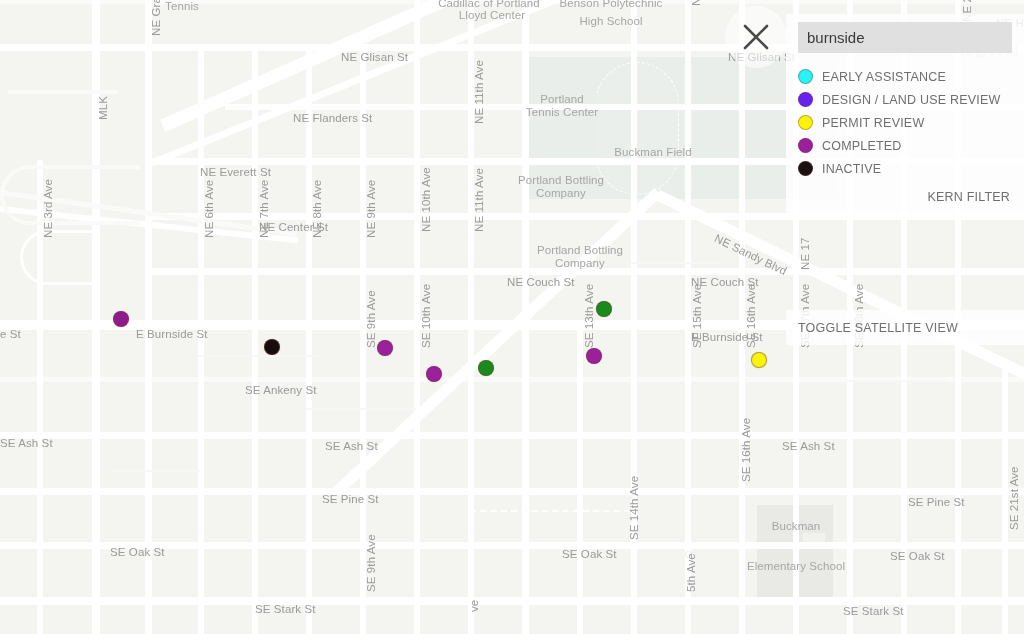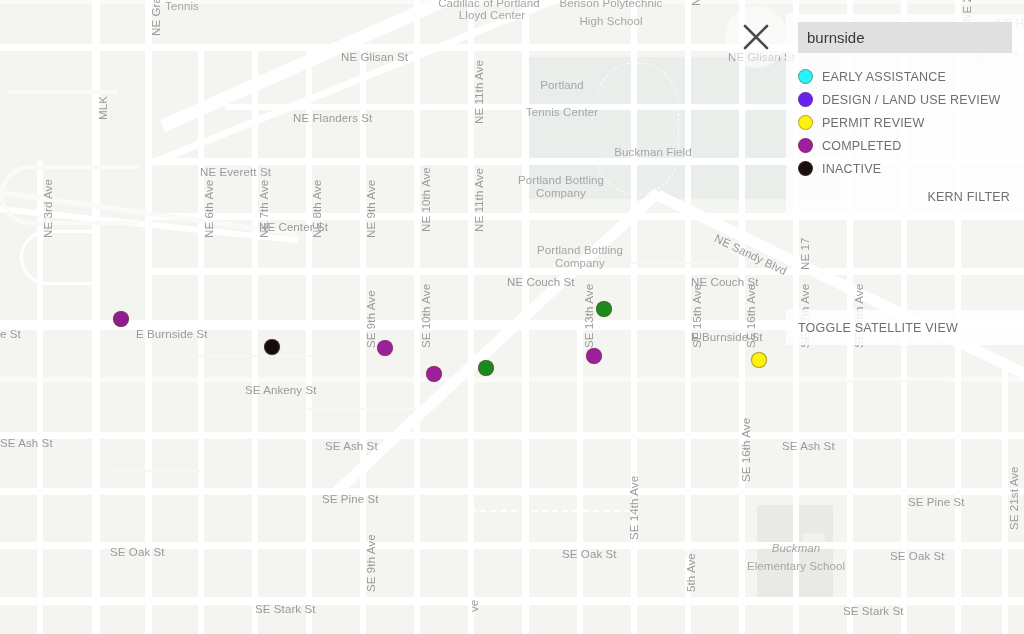--- a/index.html
+++ b/index.html
@@ -274,28 +274,28 @@
         <span class="lbl v" style="left: 685px; top: 592px; transform: rotate(-90deg);">5th Ave</span>
         <span class="lbl v" style="left: 1008px; top: 530px; transform: rotate(-90deg);">SE 21st Ave</span>
         <span class="lbl v" style="left: 468px; top: 612px; transform: rotate(-90deg);">ve</span>
       </div>
     <div id="labels-poi">
         <span class="lbl poi" style="left: 182px; top: 0px; transform: translateX(-50%);">Tennis</span>
         <span class="lbl poi" style="left: 489px; top: -3px; transform: translateX(-50%);">Cadillac of Portland</span>
         <span class="lbl poi" style="left: 492px; top: 9px; transform: translateX(-50%);">Lloyd Center</span>
         <span class="lbl poi" style="left: 611px; top: -3px; transform: translateX(-50%);">Benson Polytechnic</span>
         <span class="lbl poi" style="left: 611px; top: 9px; transform: translateX(-50%); margin-top: 6px;">High School</span>
-        <span class="lbl poi" style="left: 562px; top: 79px; transform: translateX(-50%);">Portland</span>
+        <span class="lbl poi" style="left: 562px; top: 93px; transform: translateX(-50%);">Portland</span>
         <span class="lbl poi" style="left: 562px; top: 106px; transform: translateX(-50%);">Tennis Center</span>
         <span class="lbl poi" style="left: 653px; top: 146px; transform: translateX(-50%);">Buckman Field</span>
         <span class="lbl poi" style="left: 561px; top: 174px; transform: translateX(-50%);">Portland Bottling</span>
         <span class="lbl poi" style="left: 561px; top: 187px; transform: translateX(-50%);">Company</span>
         <span class="lbl poi" style="left: 580px; top: 244px; transform: translateX(-50%);">Portland Bottling</span>
         <span class="lbl poi" style="left: 580px; top: 257px; transform: translateX(-50%);">Company</span>
-        <span class="lbl poi" style="left: 796px; top: 542px; transform: translateX(-50%); font-style: italic;">Buckman</span>
+        <span class="lbl poi" style="left: 796px; top: 520px; transform: translateX(-50%);">Buckman</span>
         <span class="lbl poi" style="left: 796px; top: 560px; transform: translateX(-50%);">Elementary School</span>
       </div>
     <div id="labels-rot">
         <span class="lbl rot" style="left: 718px; top: 232px; transform: rotate(26deg);">NE Sandy Blvd</span>
         <span class="lbl rot hood" style="left: 960px; top: 40px; transform: rotate(0deg);">KERN</span>
       </div>
 
     <div id="markers">
         <div class="marker" title="COMPLETED" style="left: 121px; top: 319px; background: rgb(143, 27, 143);"></div>
         <div class="marker" title="INACTIVE" style="left: 272px; top: 347px; background: rgb(21, 13, 13);"></div>

